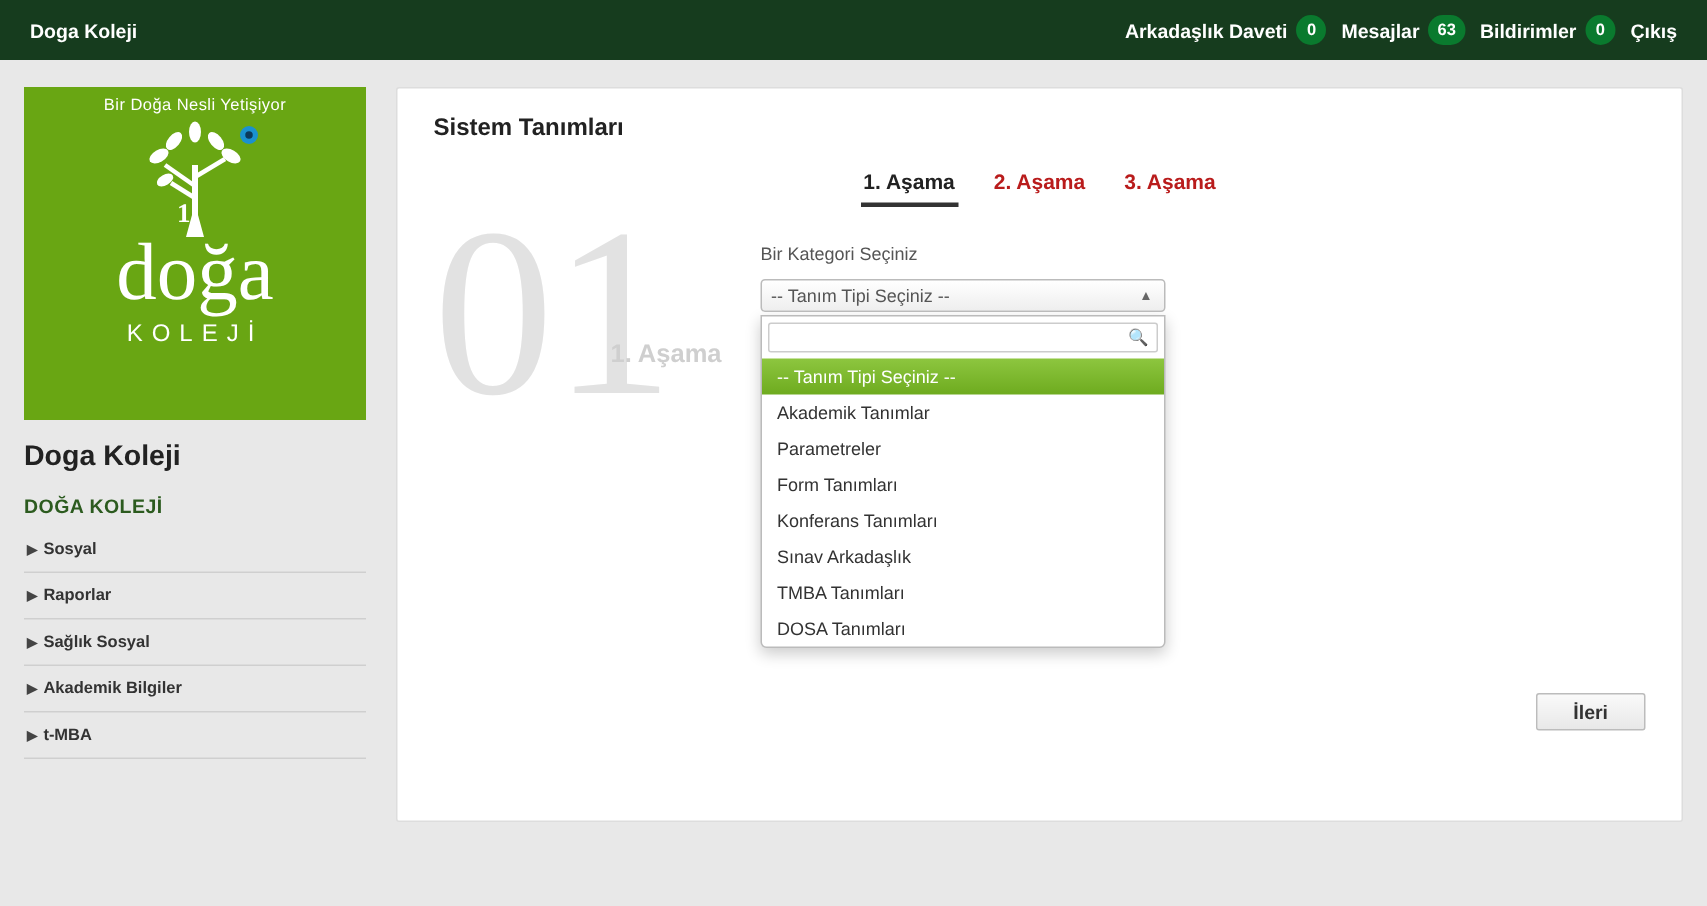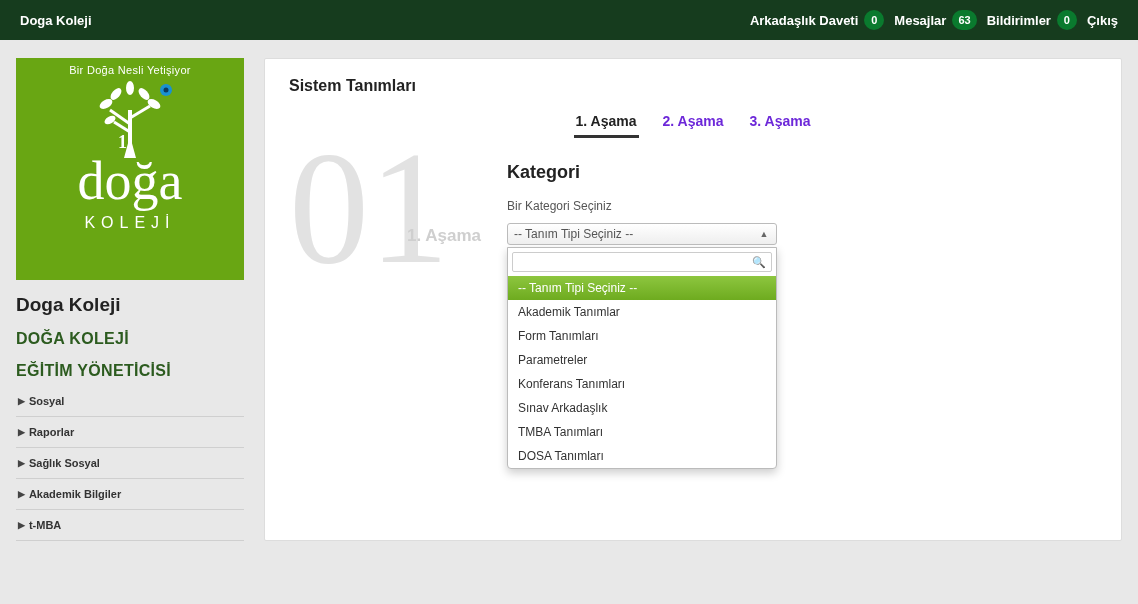--- a/index.html
+++ b/index.html
@@ -51,21 +51,21 @@
   padding: 6px 8px 10px;
   position: relative;
   overflow: hidden;
 }
 .logo-top-text { font-size: 11px; letter-spacing: .3px; margin-bottom: 2px; }
 .logo-tree { width: 100px; height: 78px; margin: 2px 0 0; }
 .logo-word { font-family: Georgia, 'Times New Roman', serif; font-size: 54px; line-height: 1; margin-top: -4px; }
 .logo-sub { letter-spacing: 6px; font-size: 16px; margin-top: 6px; }
 
 .sidebar h2.title { font-size: 19px; font-weight: bold; margin: 14px 0 10px; color: #222; }
-.sidebar .section-label { font-size: 16px; font-weight: bold; color: #2c5b1f; margin: 14px 0 6px; letter-spacing: .3px; }
+.sidebar .section-label { font-size: 13px; font-weight: bold; color: #2c5b1f; margin: 14px 0 6px; letter-spacing: .3px; }
 
 .side-menu { list-style: none; }
 .side-menu li {
   border-bottom: 1px solid #cfcfcf;
   padding: 9px 2px;
   font-size: 11px;
   font-weight: bold;
   color: #333;
   display: flex;
   align-items: center;
@@ -81,21 +81,21 @@
   display: flex;
   justify-content: center;
   gap: 22px;
   padding-bottom: 8px;
   border-bottom: 0;
   margin-bottom: 16px;
 }
 .steps .step {
   font-size: 14px;
   font-weight: bold;
-  color: #6d28d9;
+  color: #b91c1c;
   padding: 0 2px 6px;
   cursor: pointer;
 }
 .steps .step.active { color: #222; border-bottom: 3px solid #333; }
 
 .stage-row {
   display: flex;
   gap: 28px;
   align-items: flex-start;
   position: relative;
@@ -236,21 +236,20 @@
         <circle cx="86" cy="10" r="2.5" fill="#0b3a5c"></circle>
         <polygon points="50,56 44,78 56,78" fill="#fff"></polygon>
         <text x="38" y="68" font-family="Georgia" font-size="18" fill="#fff" font-weight="bold">1</text>
       </svg>
       <div class="logo-word">doğa</div>
       <div class="logo-sub">KOLEJİ</div>
     </div>
 
     <h2 class="title">Doga Koleji</h2>
     <div class="section-label">DOĞA KOLEJİ</div>
-    <div class="section-label">EĞİTİM YÖNETİCİSİ</div>
 
     <ul class="side-menu">
       <li>
           <span class="tri">▶</span>
           <span>Sosyal</span>
         </li>
       <li>
           <span class="tri">▶</span>
           <span>Raporlar</span>
         </li>
@@ -278,41 +277,43 @@
       <div class="step">3. Aşama</div>
     </div>
 
     <div class="stage-row">
       <div class="big-num-wrap">
         <div class="big-num">01</div>
         <div class="stage-label">1. Aşama</div>
       </div>
 
       <div class="kategori-col">
-        <h3>Kategori</h3>
         <div class="helper">Bir Kategori Seçiniz</div>
 
         <div class="select">
           <span>-- Tanım Tipi Seçiniz --</span>
           <span class="caret">▲</span>
         </div>
 
         <div class="dropdown">
           <div class="search">
             <input type="text" value="" style="">
             <span class="mag">🔍</span>
           </div>
           <ul>
             <li class="highlight">-- Tanım Tipi Seçiniz --</li>
             <li>Akademik Tanımlar</li>
+            <li>Parametreler</li>
             <li>Form Tanımları</li>
-            <li>Parametreler</li>
             <li>Konferans Tanımları</li>
             <li>Sınav Arkadaşlık</li>
             <li>TMBA Tanımları</li>
             <li>DOSA Tanımları</li>
           </ul>
         </div>
       </div>
     </div>
 
+    <div class="next-btn-wrap">
+      <button class="next-btn">İleri</button>
+    </div>
   </main>
 </div>
 
 </body></html>

